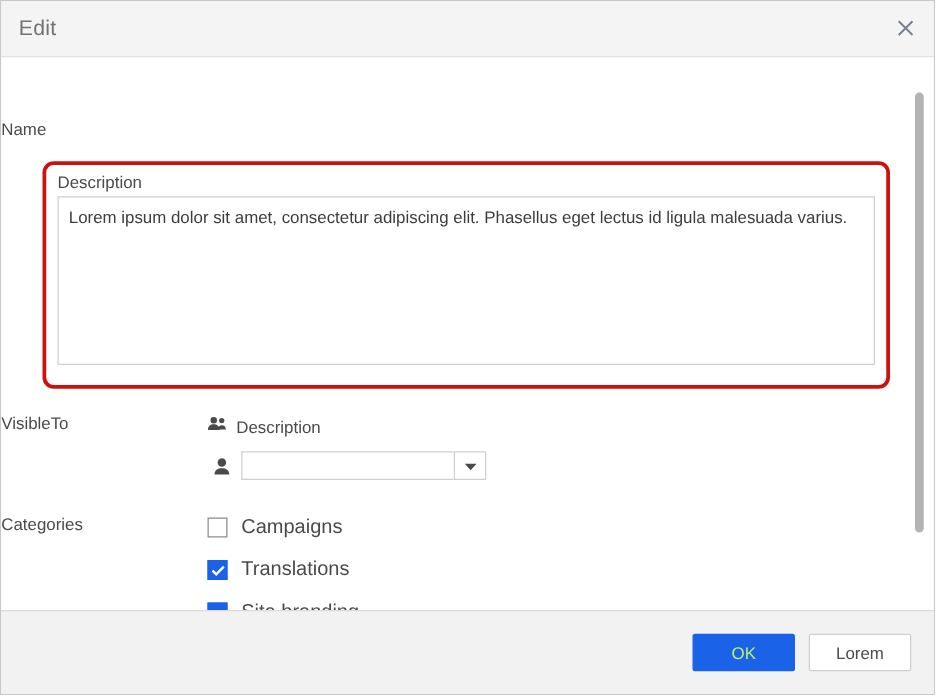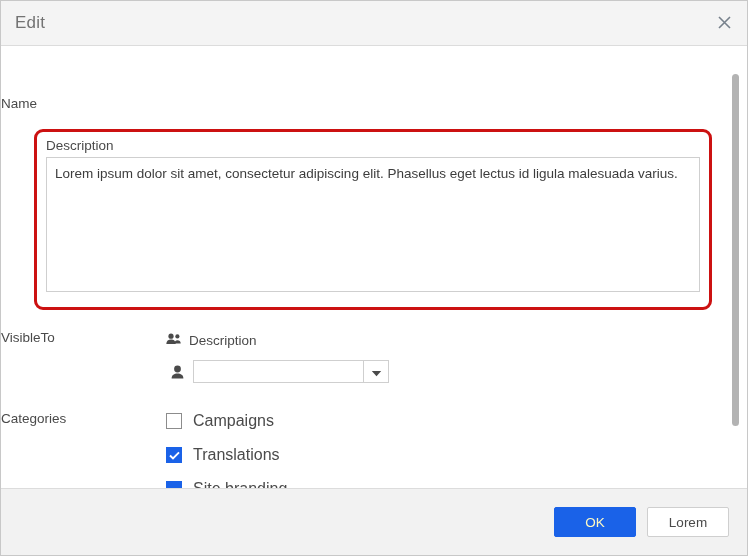--- a/index.html
+++ b/index.html
@@ -248,21 +248,21 @@
     font-size: 13.5px;
     height: 30px;
     min-width: 82px;
     box-sizing: border-box;
     cursor: pointer;
     border-radius: 2px;
     padding: 0 14px;
   }
   .btn-primary {
     background: #1a62e8;
-    color: #fef9c3;
+    color: #bef264;
     border: 1px solid #1a62e8;
     margin-right: 11px;
   }
   .btn-secondary {
     background: #ffffff;
     color: #4a4a4a;
     border: 1px solid #cfcfcf;
   }
 </style>
 </head>

